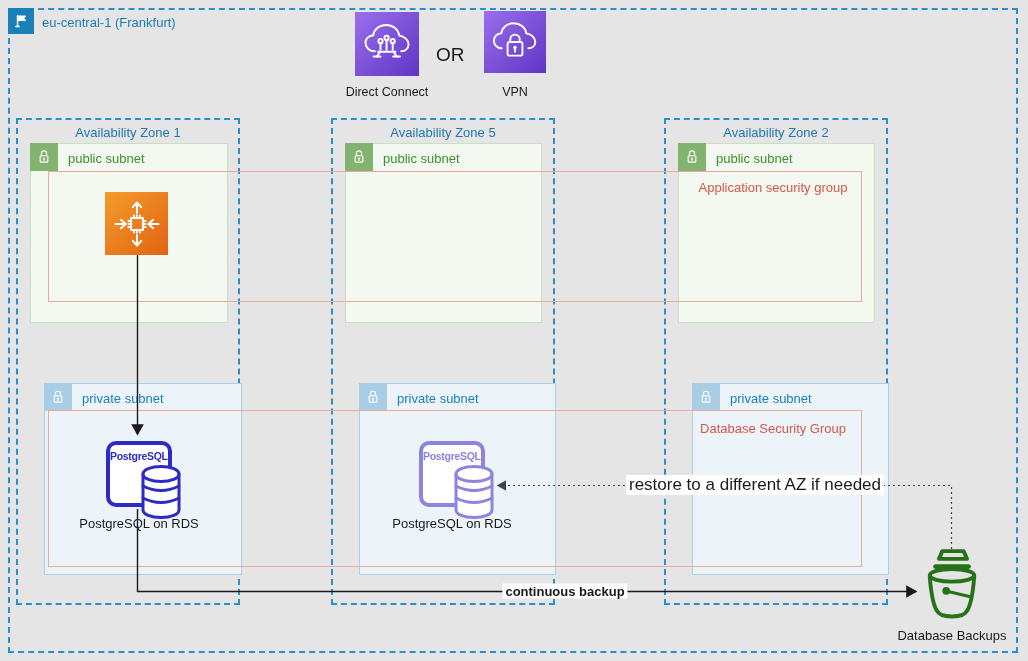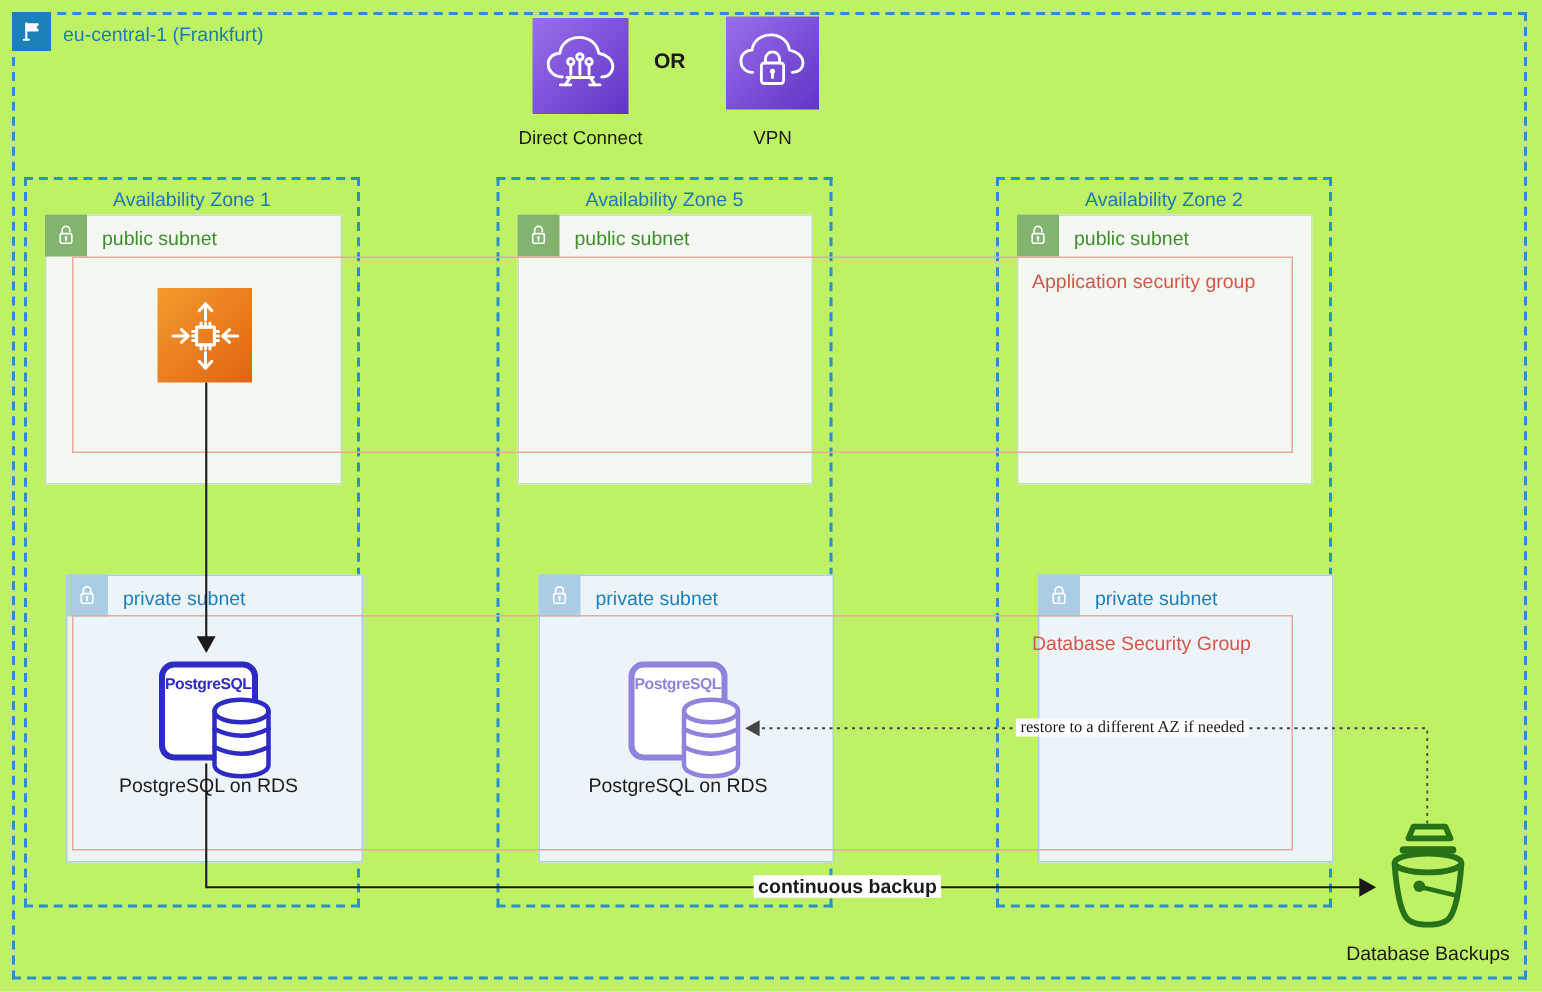--- a/index.html
+++ b/index.html
@@ -1,30 +1,30 @@
 <!DOCTYPE html>
 <html><head>
 <meta charset="utf-8">
 <style>
   * { margin:0; padding:0; box-sizing:border-box; }
   body { font-family:"Liberation Sans", sans-serif; background:#fff; }
-  .canvas { position:relative; width:1028px; height:661px; background:#bef264; overflow:hidden; }
+  .canvas { position:relative; width:1028px; height:661px; background:#e5e5e5; overflow:hidden; }
 
   .region { position:absolute; left:8px; top:8px; width:1010px; height:645px;
             border:2px dashed #2b8fcd; }
   .region-flag { position:absolute; left:8px; top:8px; width:26px; height:26px;
                  background:#1b7fb8; display:flex; align-items:center; justify-content:center; }
   .region-label { position:absolute; left:42px; top:15px; font-size:13px; color:#1a7db8; }
 
   .conn-icon { position:absolute; display:flex; align-items:center; justify-content:center;
                background:linear-gradient(135deg,#9a6fed 0%,#5f35c4 100%); }
   .dc-icon { left:355px; top:12px; width:64px; height:64px; }
   .vpn-icon { left:484px; top:11px; width:62px; height:62px; }
   .conn-caption { position:absolute; width:140px; text-align:center; font-size:12.5px; color:#1a1a1a; }
-  .or-label { position:absolute; left:436px; top:32px; font-size:14px; font-weight:bold; color:#1a1a1a; }
+  .or-label { position:absolute; left:436px; top:44px; font-size:19px; font-weight:normal; color:#1a1a1a; }
 
   .az { position:absolute; top:118px; width:224px; height:487px; border:2px dashed #2b8fcd; }
   .az1 { left:16px; } .az2 { left:331px; } .az3 { left:664px; }
   .az-title { position:absolute; top:5px; left:0; width:100%; text-align:center;
               font-size:13px; color:#1f78b4; }
 
   .subnet { position:absolute; }
   .subnet.public { background:#f3f8f1; border:1px solid #c9dfc4; }
   .subnet.private { background:#ecf4fa; border:1px solid #aed0e6; }
   .pub { top:143px; height:180px; } .priv { top:383px; height:192px;margin-left:14px; }
@@ -32,21 +32,21 @@
   .subnet-icon { position:absolute; left:-1px; top:-1px; width:28px; height:28px;
                  display:flex; align-items:center; justify-content:center; }
   .subnet-icon.green { background:#82b36f; }
   .subnet-icon.blue { background:#a9cde4; }
   .subnet-label { position:absolute; left:37px; top:7px; font-size:13px; }
   .subnet-label.green { color:#3f8e2e; } .subnet-label.blue { color:#1b7fc0; }
 
   .sg-rect { position:absolute; left:48px; width:814px; border:1px solid #eba89d; }
   .sg-app { top:171px; height:131px; }
   .sg-db  { top:410px; height:157px; }
-  .sg-label { position:absolute; width:170px; text-align:left; font-size:13px; color:#d65749; }
+  .sg-label { position:absolute; width:170px; text-align:center; font-size:13px; color:#d65749; }
   .sg-app-label { left:688px; top:180px; }
   .sg-db-label  { left:688px; top:421px; }
 
   .node-icon { position:absolute; display:flex; align-items:center; justify-content:center; }
   .ec2 { left:105px; top:192px; width:63px; height:63px;
          background:linear-gradient(135deg,#f49b2b 0%,#e06414 100%); }
   .node-caption { position:absolute; text-align:center; font-size:13px; color:#1a1a1a; line-height:16px; }
 
   .pg-box { position:absolute; width:66px; height:66px; border-radius:10px; background:#fff;
             top:441px; }
@@ -270,15 +270,15 @@
       <path d="M14 22 L48 22" stroke-width="5"></path>
       <ellipse cx="31" cy="31" rx="23" ry="6.5"></ellipse>
       <path d="M8 32 Q10 58 15 67 Q18 73.5 31 73.5 Q44 73.5 47 67 Q52 58 54 32"></path>
       <circle cx="25" cy="47" r="4" fill="#277116" stroke="none"></circle>
       <path d="M28 48 L49 53" stroke-width="3.2"></path>
     </g>
   </svg>
   <div class="node-caption txt-layer" style="left:872px; top:628px; width:160px;">Database Backups</div>
 
   <div class="flow-label" style="left:565px; top:591px; font-size:13px;font-weight:bold;">continuous backup</div>
-  <div class="flow-label" style="left:755px; top:485px; font-size:11px;font-family:Liberation Serif, serif;">restore to a different AZ if needed</div>
+  <div class="flow-label" style="left:755px; top:485px; font-size:17px;">restore to a different AZ if needed</div>
 
 </div>
 
 </body></html>

